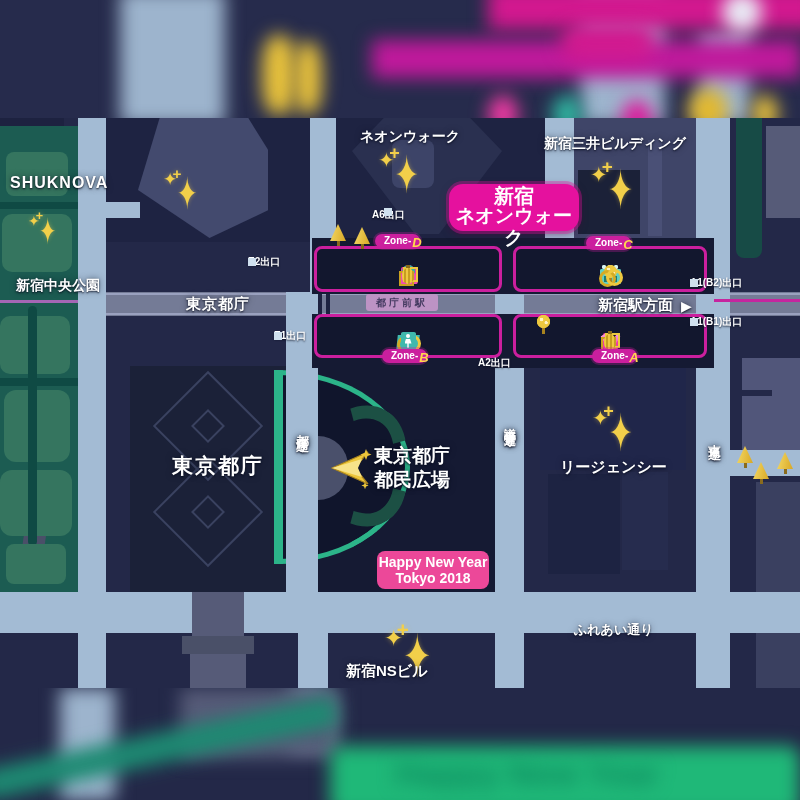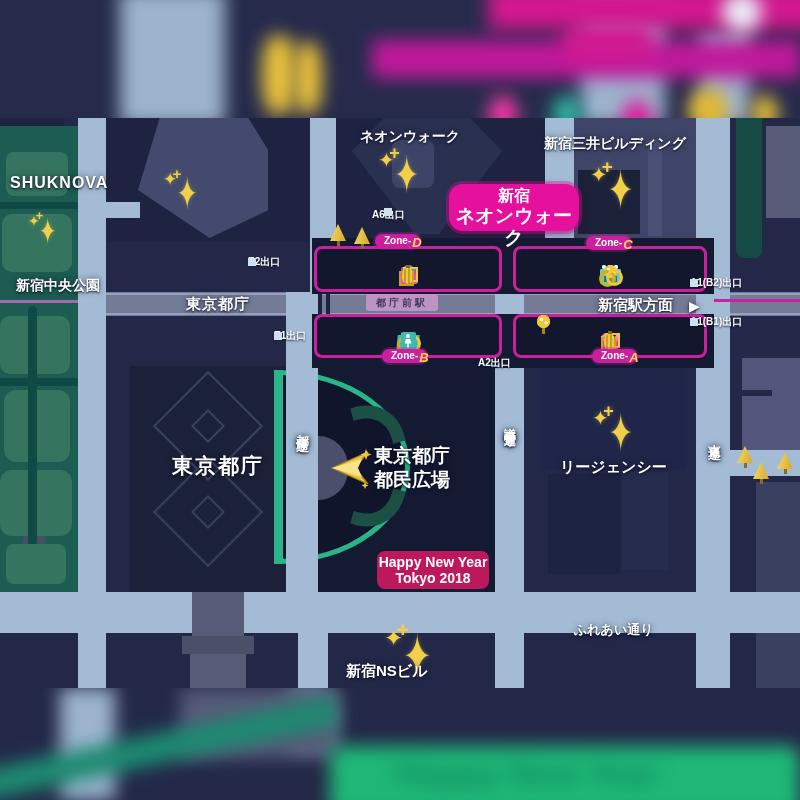--- a/index.html
+++ b/index.html
@@ -20,21 +20,21 @@
   
   .bld{z-index:1}
   .dia{border:2px solid #3a4260;transform:rotate(45deg);z-index:2}
   
   .dring{border:5px solid #2cb489;border-left-width:9px;background:#10152c;
          border-radius:0 150px 150px 0/0 110px 110px 0;z-index:1}
   .arc{border:13px solid transparent;border-radius:50%;inset:0}
   
   .badge{z-index:15;color:#fff;font-weight:bold;text-align:center}
   .neon{background:#e5119e;border-radius:14px;box-shadow:0 0 0 3px rgba(229,17,158,.35),0 3px 8px rgba(80,0,60,.5)}
-  .hny{background:#be185d;border-radius:8px}
+  .hny{background:#ec4899;border-radius:8px}
   .zbox{z-index:10;background:#12172e;border:3px solid #cb1f9e;border-radius:8px;
         display:flex;align-items:flex-end;justify-content:space-evenly;padding:3px 6px 5px}
   .zpill{z-index:13;background:#cb1f9e;border-radius:10px;padding:1px 9px 2px;
          color:#fff;font-size:10px;font-weight:bold;box-shadow:0 0 0 2px rgba(203,31,158,.3)}
   .zpill b{color:#ffd84d;font-size:13px;font-style:italic;margin-left:1px;position:static}
   .exit{z-index:13;display:flex;align-items:center;gap:3px;color:#fff;
         font-size:10px;font-weight:bold;text-shadow:0 1px 2px rgba(8,12,30,.9)}
   .exsq{position:static;width:8px;height:8px;background:#cfe0ee;flex:0 0 auto}
   .sta{z-index:13;background:#bd93c4;border-radius:3px;color:#443a60;font-weight:bold;
        font-size:10px;letter-spacing:3px;text-align:center;line-height:17px}
@@ -280,38 +280,38 @@
   <div class="exit" style="left:690px;top:315px">
       <span class="exsq"></span>
       <span style="position:static">A1(B1)出口</span>
     </div>
 
   <div class="ml" style="left:10px;top:174px;font-size:16px;letter-spacing:1px">SHUKNOVA</div>
   <div class="ml" style="left:16px;top:277px;font-size:14px">新宿中央公園</div>
   <div class="ml" style="left:360px;top:128px;font-size:14px">ネオンウォーク</div>
   <div class="ml" style="left:544px;top:135px;font-size:14px">新宿三井ビルディング</div>
   <div class="ml" style="left:186px;top:295px;font-size:15px;letter-spacing:1px">東京都庁</div>
-  <div class="ml" style="left:598px;top:296px;font-size:15px;display:flex;gap:16px;align-items:center">
+  <div class="ml" style="left:598px;top:296px;font-size:15px;display:flex;gap:8px;align-items:center">
     <span style="position:static">新宿駅方面</span>
     <span style="position:static;font-size:14px">▶</span>
   </div>
   <div class="ml" style="left:172px;top:452px;font-size:21px;letter-spacing:2px">東京都庁</div>
   <div class="ml vt" style="left:293px;top:424px;font-size:13px">都庁通り</div>
   <div class="ml" style="left:362px;top:444px;width:100px;text-align:center;font-size:19px;line-height:24px;white-space:normal">
     <span style="position:static">東京都庁</span><br>
     <span style="position:static">都民広場</span>
   </div>
   <div class="ml vt" style="left:501px;top:418px;font-size:12px">議事堂通り</div>
   <div class="ml" style="left:560px;top:458px;font-size:15px">リージェンシー</div>
   <div class="ml vt" style="left:705px;top:434px;font-size:13px">東通り</div>
   <div class="ml" style="left:574px;top:621px;font-size:13px">ふれあい通り</div>
   <div class="ml" style="left:346px;top:662px;font-size:15px">新宿NSビル</div>
 
   <div class="badge neon" style="left:449px;top:184px;width:130px;height:47px;padding-top:3px">
-    <div style="position:static;font-size:16px;line-height:18px">新宿</div>
+    <div style="position:static;font-size:20px;line-height:18px">新宿</div>
     <div style="position:static;font-size:19px;line-height:22px">ネオンウォーク</div>
   </div>
   <div class="badge hny" style="left:377px;top:551px;width:112px;height:38px;padding-top:3px">
     <div style="position:static;font-size:14px;line-height:16px">Happy New Year</div>
     <div style="position:static;font-size:14px;line-height:16px">Tokyo 2018</div>
   </div>
 
   <span class="sparkle" style="left:28px;top:210px;font-size:28px">
       <i class="s1">✦</i>
       <i class="s2">✦</i>

